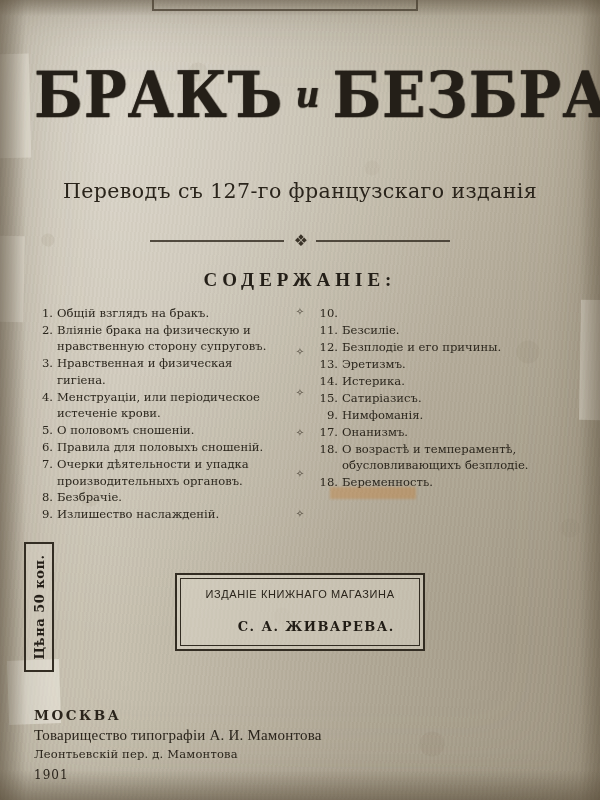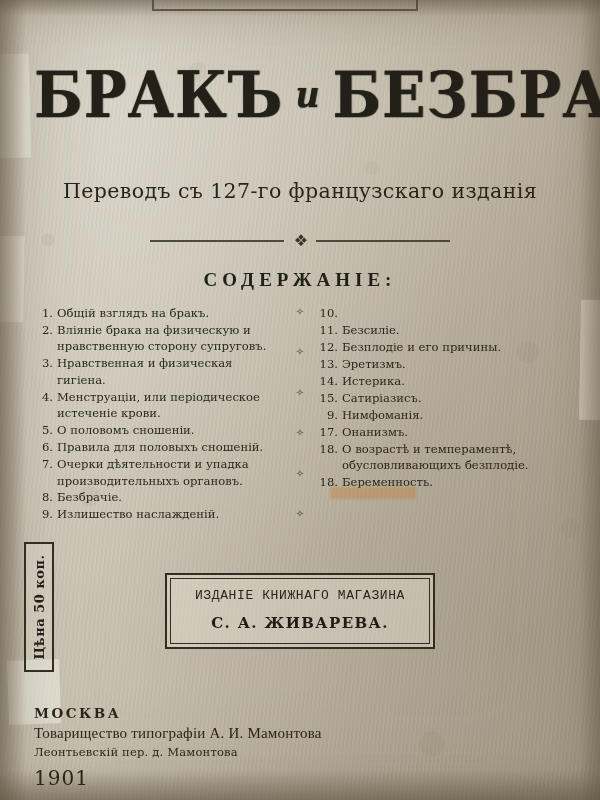--- a/index.html
+++ b/index.html
@@ -245,32 +245,33 @@
     border: 2px solid #322c22;
     padding: 3px;
     background: rgba(226,221,208,.45);
   }
   .pub-box .inner {
     border: 1px solid #322c22;
     padding: 9px 24px 11px;
     text-align: center;
   }
   .pub-line1 {
-    font-family: Liberation Mono, monospace;
-    font-size: 13px;
+    font-family: Liberation Sans, sans-serif;
+    font-size: 11px;
     letter-spacing: .6px;
     color: #2a241b;
   }
   .pub-line2 {
-    margin-top: 11px;
+    margin-top: 19px;
     font-family: "DejaVu Serif", "Liberation Serif", serif;
     font-weight: 700;
-    font-size: 15px;
+    font-size: 13px;
     letter-spacing: 1.4px;
     color: #211c15;
+    text-align: right;
   }
 
   
   .price {
     position: absolute;
     left: 24px;
     top: 546px;
     width: 126px;
     height: 26px;
     border: 2px solid #332d23;
@@ -307,21 +308,21 @@
     letter-spacing: .2px;
     font-family: Liberation Serif, serif;
   }
   .imp-addr {
     margin-top: 3px;
     font-size: 11.5px;
     letter-spacing: .2px;
   }
   .imp-year {
     margin-top: 7px;
-    font-size: 20px;
+    font-size: 12px;
     letter-spacing: 1px;
   }
 </style>
 </head>
 <body>
 
 <div id="page">
 
   <div id="grain"></div>
 

